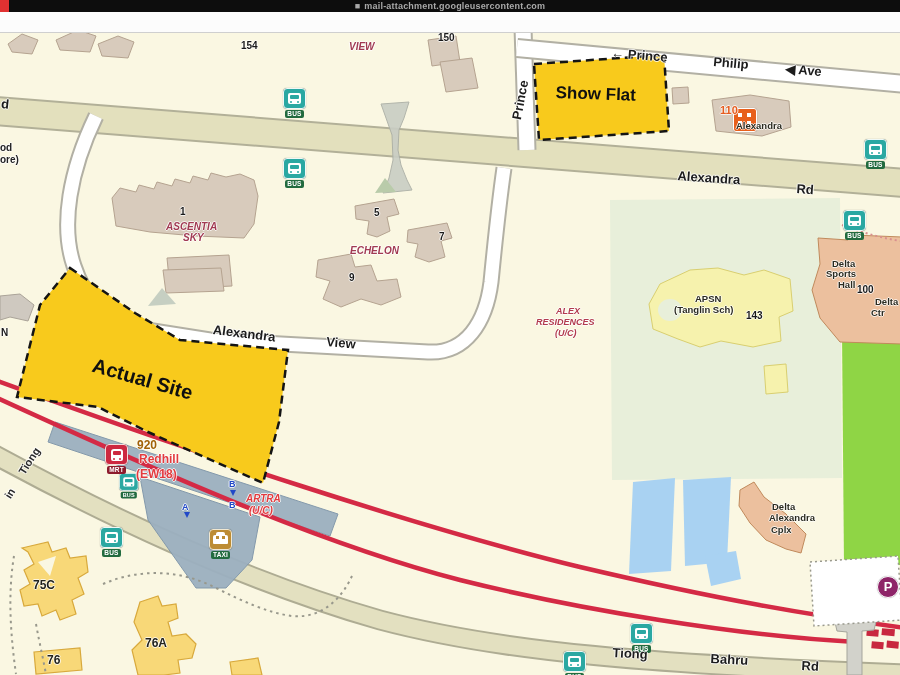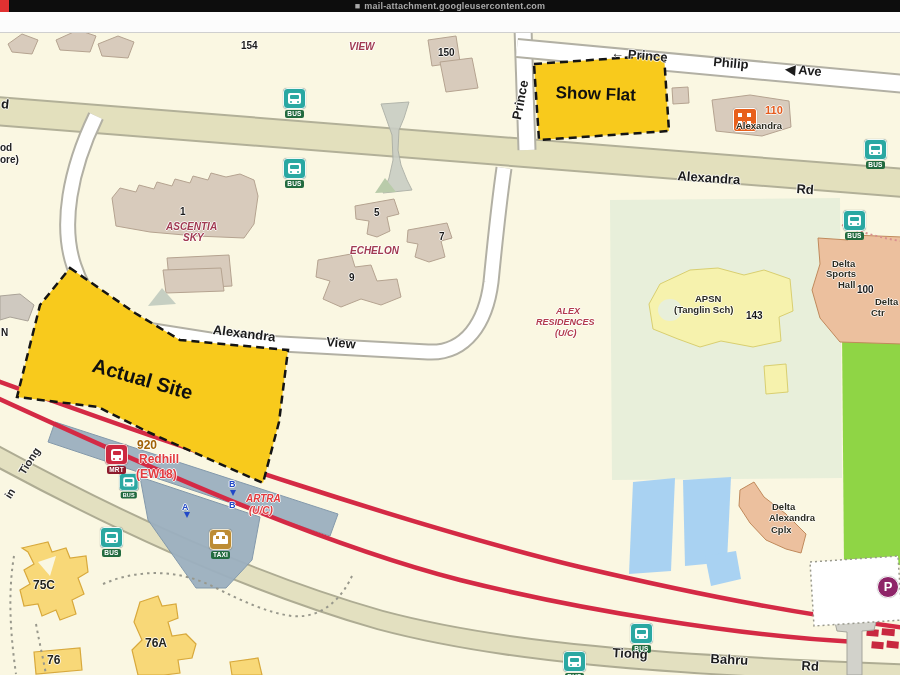--- a/index.html
+++ b/index.html
@@ -227,21 +227,21 @@
         <div class="icon parking" style="left: 877px; top: 576px;">
           <div class="parkc">P</div>
         </div>
         <div class="icon shop" style="left: 733px; top: 108px;">
           <div class="shopb"></div>
         </div>
       </div>
     <div id="label-layer">
         <span class="lbl num" style="left: 241px; top: 40px;">154</span>
         <span class="lbl condo" style="left: 349px; top: 41px;">VIEW</span>
-        <span class="lbl num" style="left: 438px; top: 47px;">150</span>
+        <span class="lbl num" style="left: 438px; top: 32px;">150</span>
         <span class="lbl rd" style="left: 612px; top: 45px; transform: rotate(5deg);">← Prince</span>
         <span class="lbl rd" style="left: 714px; top: 54px; transform: rotate(5deg);">Philip</span>
         <span class="lbl rd" style="left: 786px; top: 61px; transform: rotate(5deg);">◀ Ave</span>
         <span class="lbl rd" style="left: 509px; top: 118px; transform: rotate(-79deg);">Prince</span>
         <span class="lbl rd" style="left: 2px; top: 96px; transform: rotate(6deg);">d</span>
         <span class="lbl partial" style="left: 0px; top: 142px;">od</span>
         <span class="lbl partial" style="left: 0px; top: 154px;">ore)</span>
         <span class="lbl rd" style="left: 678px; top: 168px; transform: rotate(4deg);">Alexandra</span>
         <span class="lbl rd" style="left: 797px; top: 181px; transform: rotate(4deg);">Rd</span>
         <span class="lbl rd" style="left: 214px; top: 322px; transform: rotate(7deg);">Alexandra</span>
@@ -252,21 +252,21 @@
         <span class="lbl num" style="left: 374px; top: 207px;">5</span>
         <span class="lbl num" style="left: 439px; top: 231px;">7</span>
         <span class="lbl condo" style="left: 350px; top: 245px;">ECHELON</span>
         <span class="lbl num" style="left: 349px; top: 272px;">9</span>
         <span class="lbl condo-sm" style="left: 556px; top: 306px;">ALEX</span>
         <span class="lbl condo-sm" style="left: 536px; top: 317px;">RESIDENCES</span>
         <span class="lbl condo-sm" style="left: 555px; top: 328px;">(U/C)</span>
         <span class="lbl dark-sm" style="left: 695px; top: 293px; text-align: right;">APSN</span>
         <span class="lbl dark-sm" style="left: 674px; top: 304px;">(Tanglin Sch)</span>
         <span class="lbl num" style="left: 746px; top: 310px;">143</span>
-        <span class="lbl orange" style="left: 720px; top: 104px; margin-left: 45px;">110</span>
+        <span class="lbl orange" style="left: 720px; top: 104px;">110</span>
         <span class="lbl dark-sm" style="left: 736px; top: 120px;">Alexandra</span>
         <span class="lbl dark-sm" style="left: 832px; top: 258px;">Delta</span>
         <span class="lbl dark-sm" style="left: 826px; top: 268px;">Sports</span>
         <span class="lbl dark-sm" style="left: 838px; top: 279px; text-align: right;">Hall</span>
         <span class="lbl num" style="left: 857px; top: 284px;">100</span>
         <span class="lbl dark-sm" style="left: 847px; top: 296px; padding-left: 28px;">Delta Spo</span>
         <span class="lbl dark-sm" style="left: 871px; top: 307px;">Ctr</span>
         <span class="lbl dark-sm" style="left: 772px; top: 501px;">Delta</span>
         <span class="lbl dark-sm" style="left: 769px; top: 512px;">Alexandra</span>
         <span class="lbl dark-sm" style="left: 771px; top: 524px;">Cplx</span>

